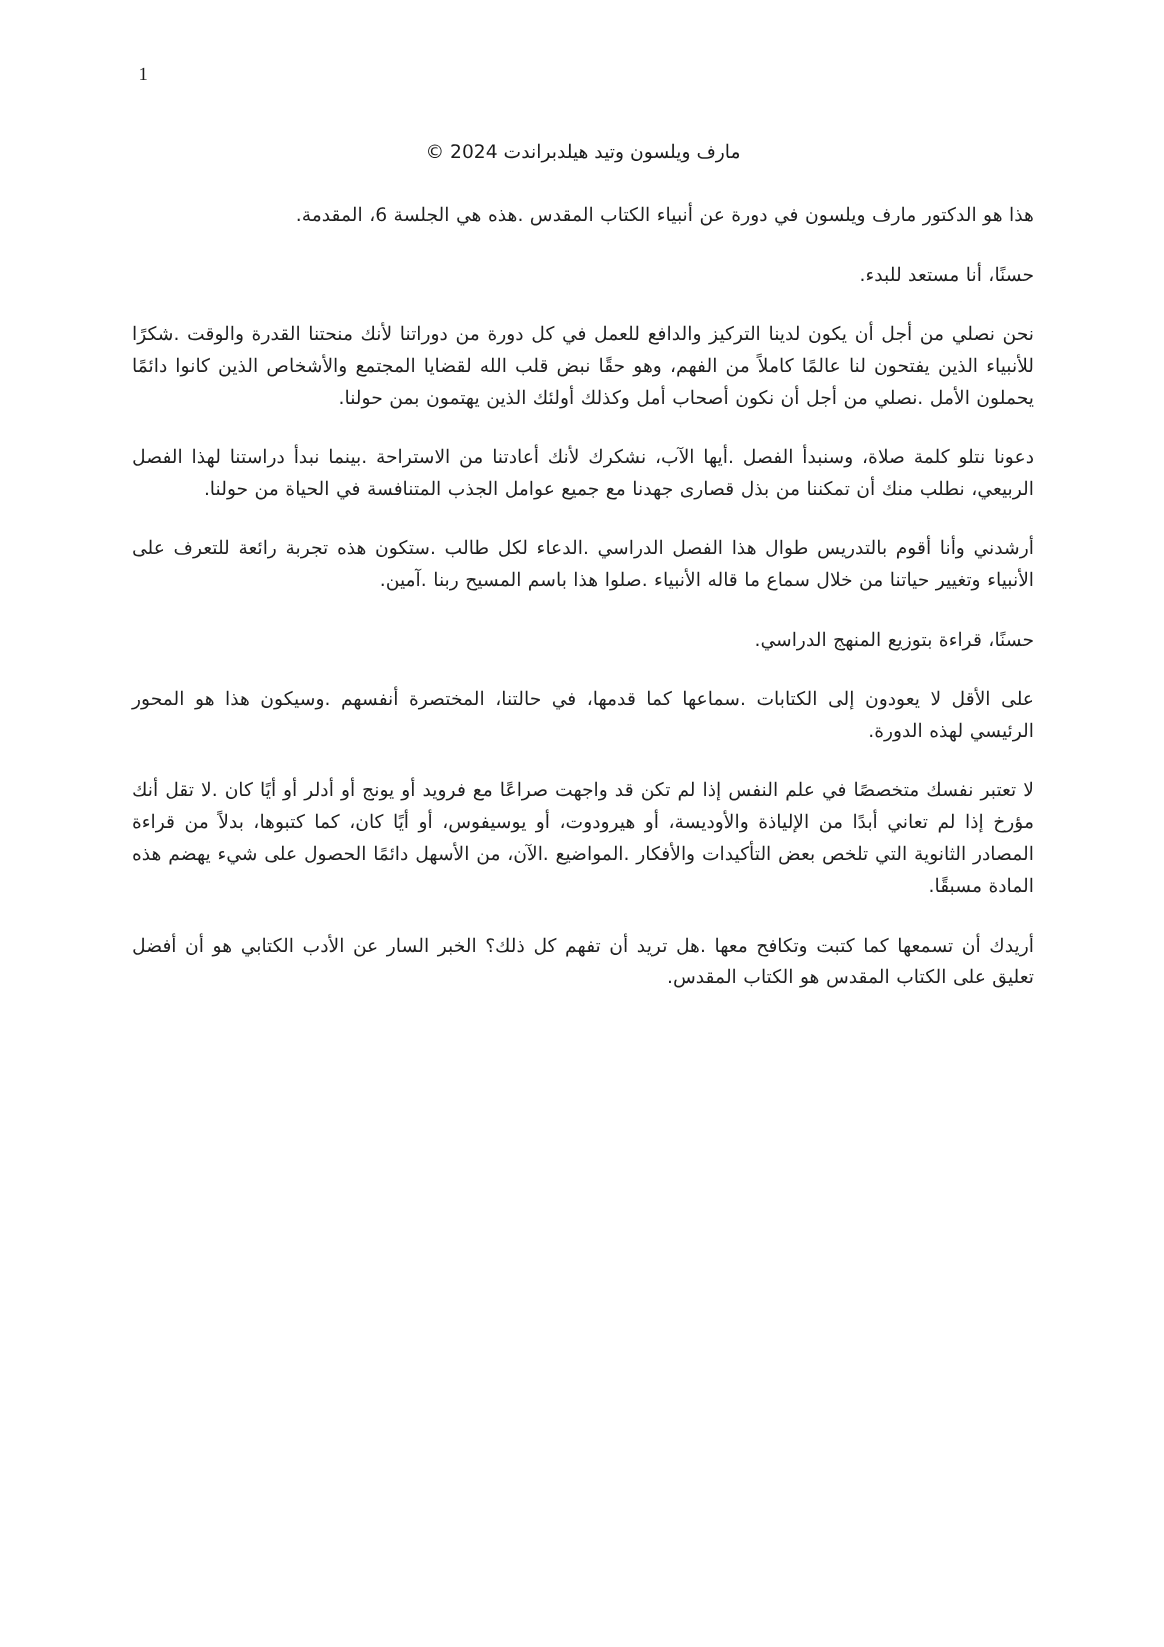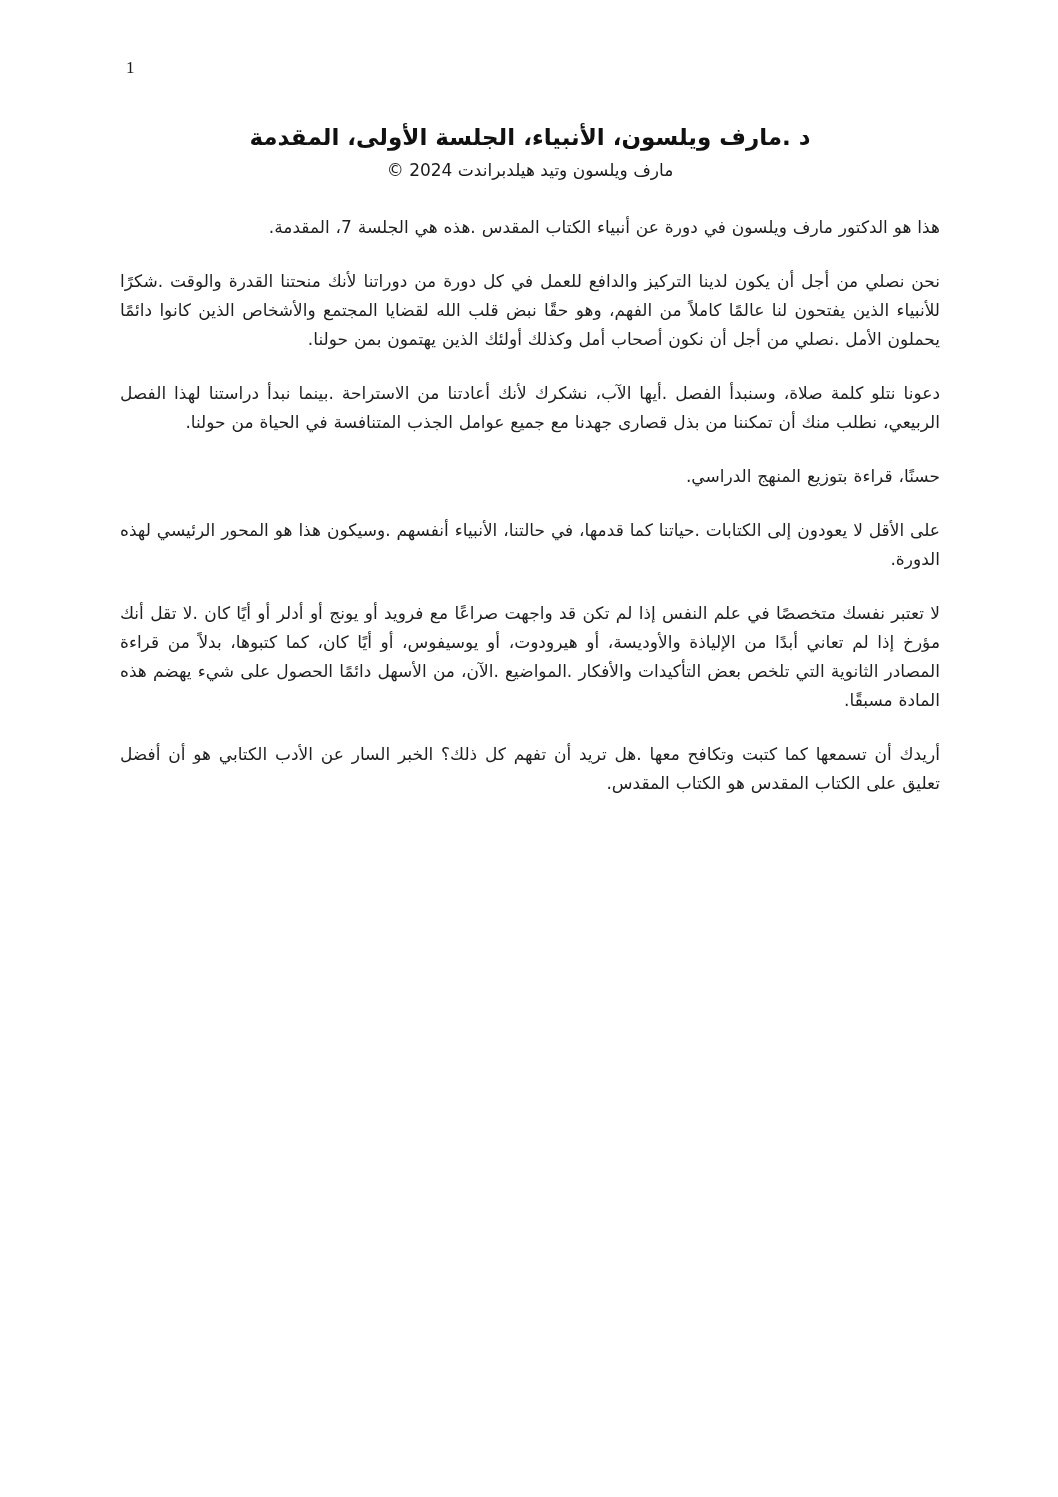--- a/index.html
+++ b/index.html
@@ -54,26 +54,27 @@
     color: #1f1f1f;
     word-spacing: 0.5px;
   }
 </style>
 </head>
 <body>
 
 <div class="page">
   <div class="page-number">1</div>
 
-  <h1 class="doc-title" dir="rtl">د .مارف ويلسون، الأنبياء، الجلسة الأولى، المقدمة</h1>
 
   <div class="byline" dir="rtl">مارف ويلسون وتيد هيلدبراندت 2024 ©</div>
 
   <div class="body-text">
-      <p class="para" dir="rtl">هذا هو الدكتور مارف ويلسون في دورة عن أنبياء الكتاب المقدس .هذه هي الجلسة 7، المقدمة.</p>
+      <p class="para" dir="rtl">هذا هو الدكتور مارف ويلسون في دورة عن أنبياء الكتاب المقدس .هذه هي الجلسة 6، المقدمة.</p>
+      <p class="para" dir="rtl">حسنًا، أنا مستعد للبدء.</p>
       <p class="para" dir="rtl">نحن نصلي من أجل أن يكون لدينا التركيز والدافع للعمل في كل دورة من دوراتنا لأنك منحتنا القدرة والوقت .شكرًا للأنبياء الذين يفتحون لنا عالمًا كاملاً من الفهم، وهو حقًا نبض قلب الله لقضايا المجتمع والأشخاص الذين كانوا دائمًا يحملون الأمل .نصلي من أجل أن نكون أصحاب أمل وكذلك أولئك الذين يهتمون بمن حولنا.</p>
       <p class="para" dir="rtl">دعونا نتلو كلمة صلاة، وسنبدأ الفصل .أيها الآب، نشكرك لأنك أعادتنا من الاستراحة .بينما نبدأ دراستنا لهذا الفصل الربيعي، نطلب منك أن تمكننا من بذل قصارى جهدنا مع جميع عوامل الجذب المتنافسة في الحياة من حولنا.</p>
+      <p class="para" dir="rtl">أرشدني وأنا أقوم بالتدريس طوال هذا الفصل الدراسي .الدعاء لكل طالب .ستكون هذه تجربة رائعة للتعرف على الأنبياء وتغيير حياتنا من خلال سماع ما قاله الأنبياء .صلوا هذا باسم المسيح ربنا .آمين.</p>
       <p class="para" dir="rtl">حسنًا، قراءة بتوزيع المنهج الدراسي.</p>
-      <p class="para" dir="rtl">على الأقل لا يعودون إلى الكتابات .حياتنا كما قدمها، في حالتنا، الأنبياء أنفسهم .وسيكون هذا هو المحور الرئيسي لهذه الدورة.</p>
+      <p class="para" dir="rtl">على الأقل لا يعودون إلى الكتابات .سماعها كما قدمها، في حالتنا، المختصرة أنفسهم .وسيكون هذا هو المحور الرئيسي لهذه الدورة.</p>
       <p class="para" dir="rtl">لا تعتبر نفسك متخصصًا في علم النفس إذا لم تكن قد واجهت صراعًا مع فرويد أو يونج أو أدلر أو أيًا كان .لا تقل أنك مؤرخ إذا لم تعاني أبدًا من الإلياذة والأوديسة، أو هيرودوت، أو يوسيفوس، أو أيًا كان، كما كتبوها، بدلاً من قراءة المصادر الثانوية التي تلخص بعض التأكيدات والأفكار .المواضيع .الآن، من الأسهل دائمًا الحصول على شيء يهضم هذه المادة مسبقًا.</p>
       <p class="para" dir="rtl">أريدك أن تسمعها كما كتبت وتكافح معها .هل تريد أن تفهم كل ذلك؟ الخبر السار عن الأدب الكتابي هو أن أفضل تعليق على الكتاب المقدس هو الكتاب المقدس.</p>
     </div>
 </div>
 
 </body></html>

